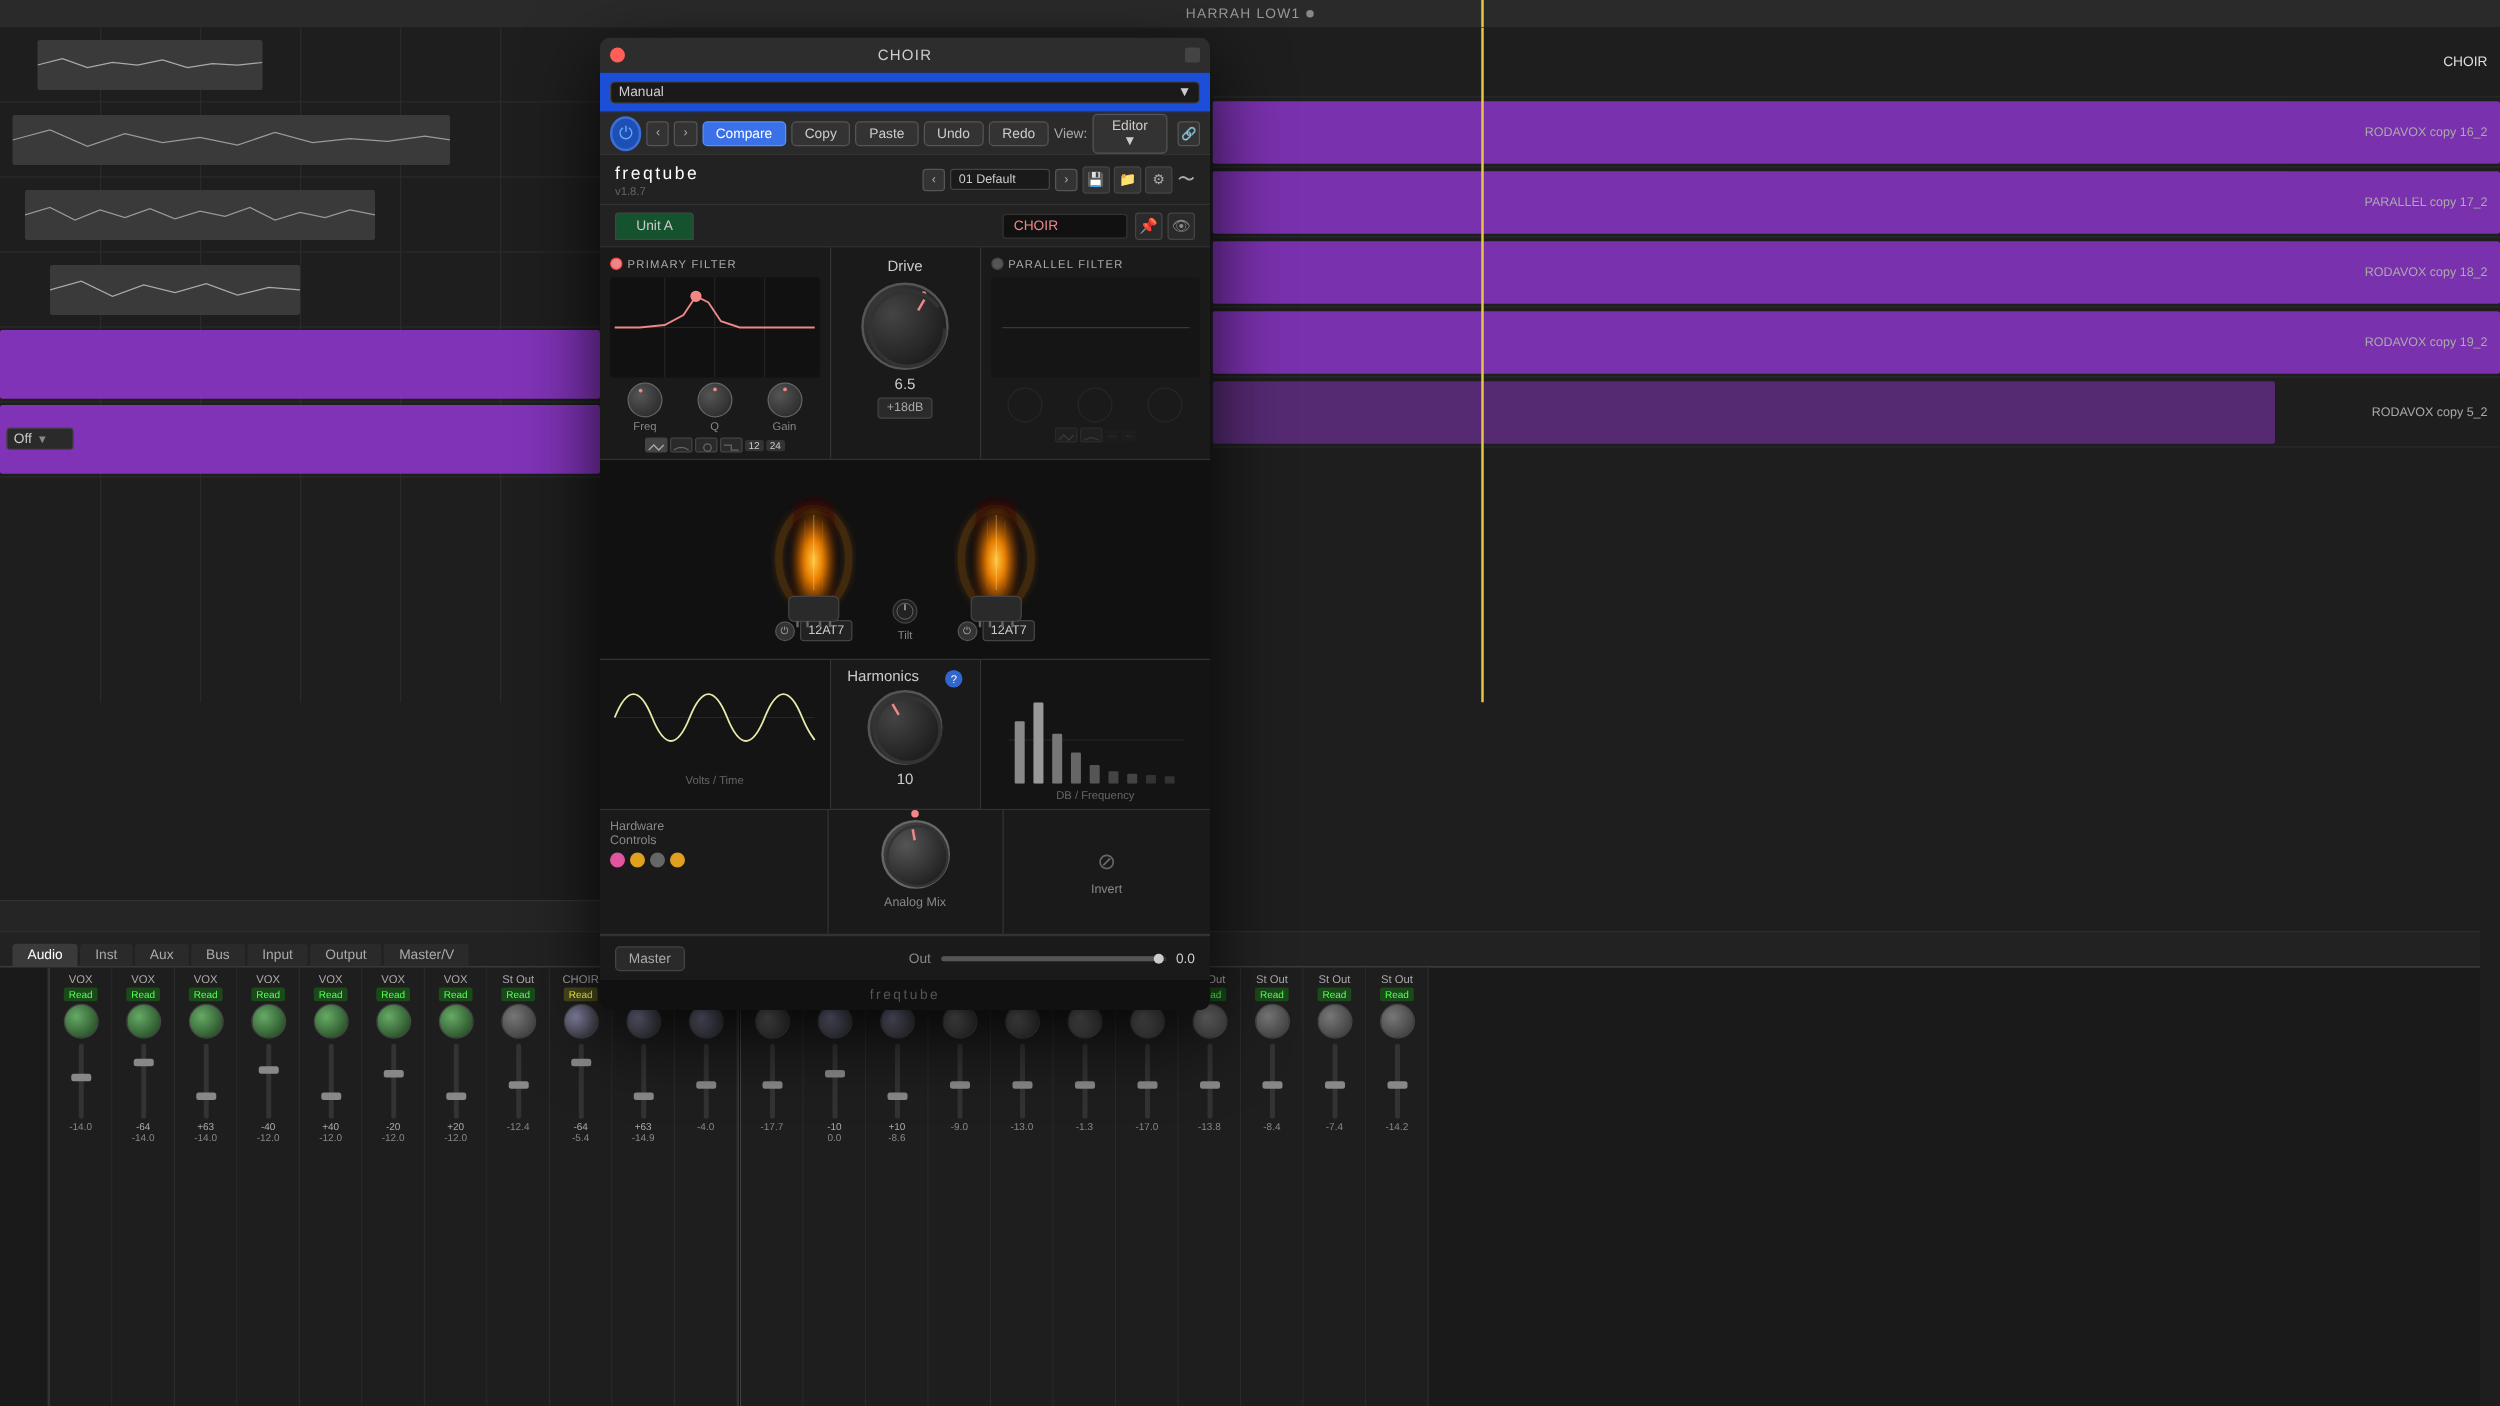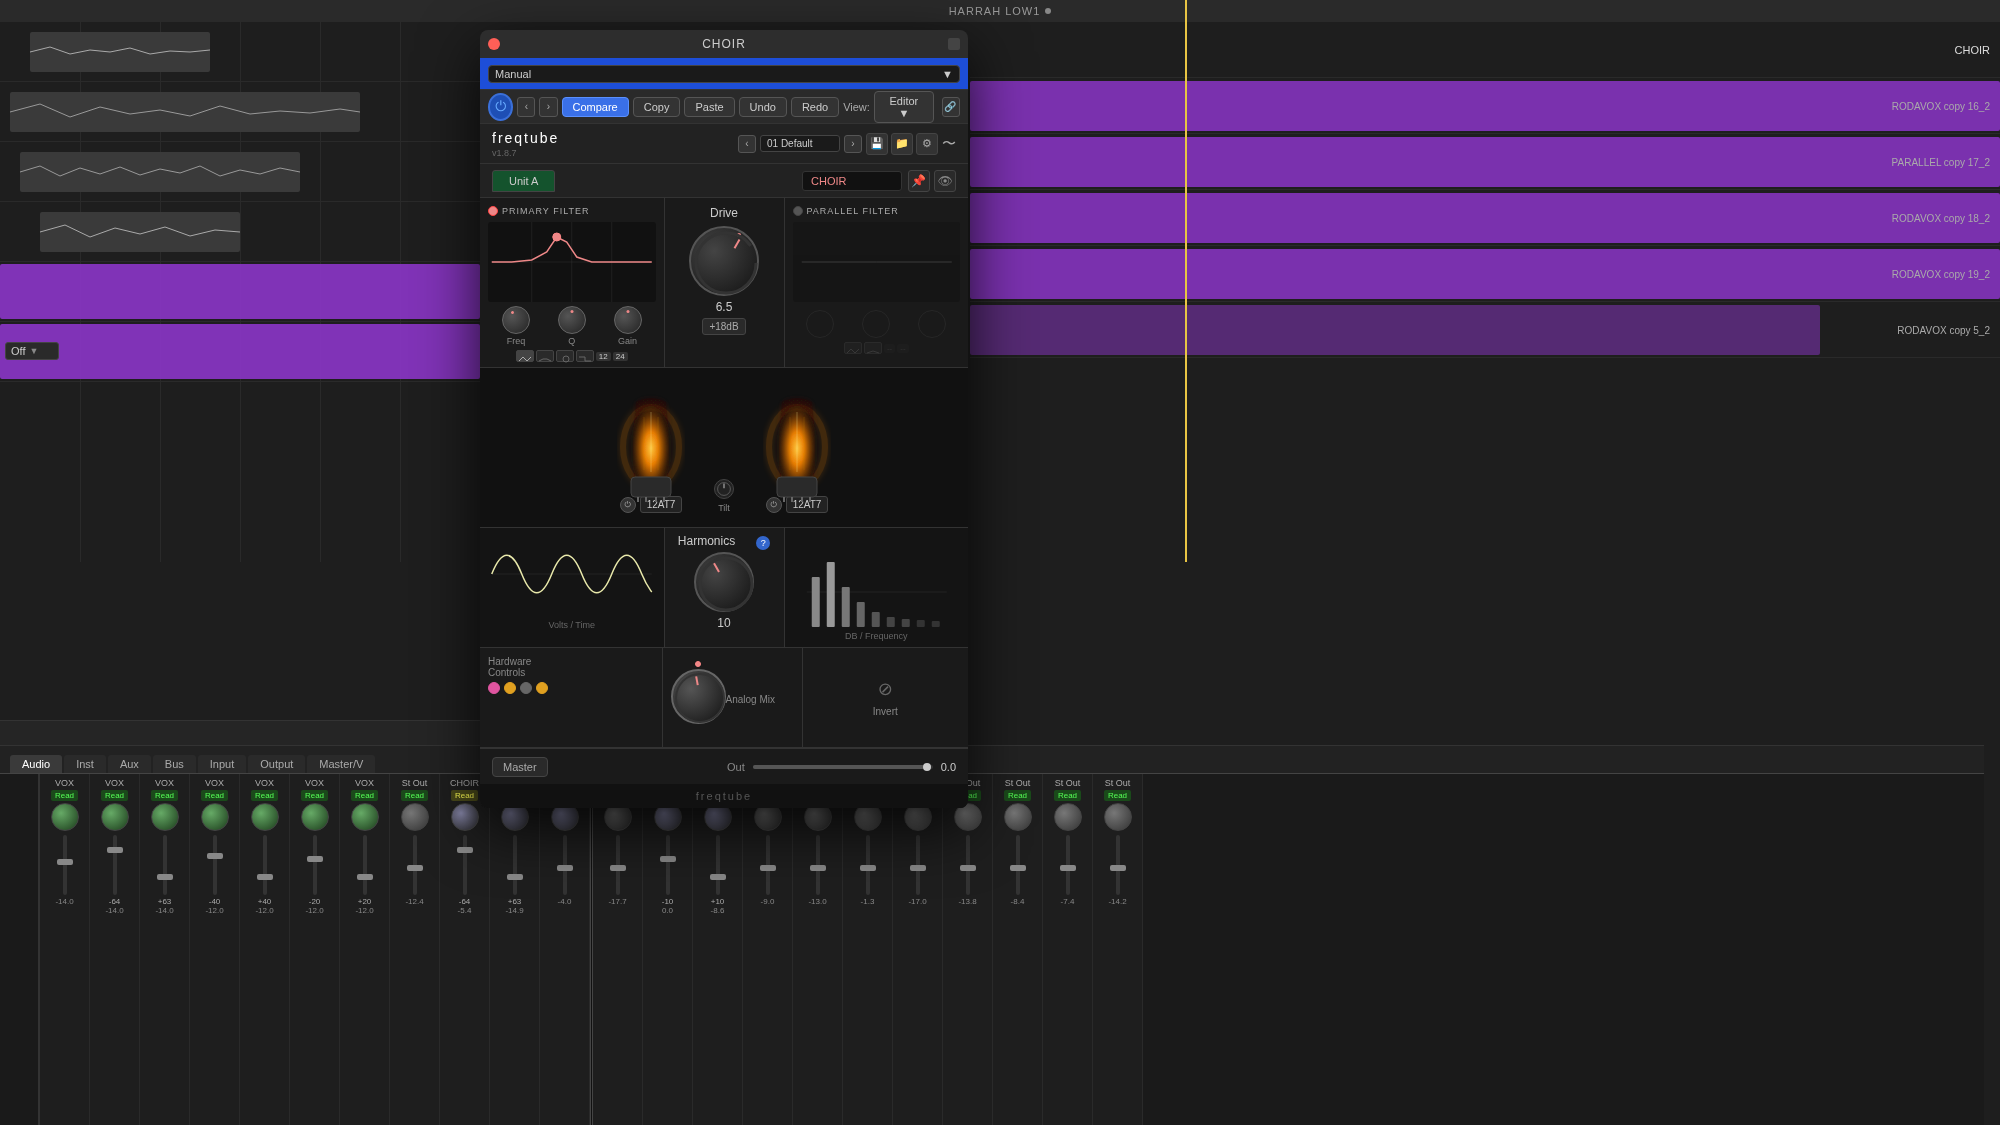--- a/index.html
+++ b/index.html
@@ -719,21 +719,21 @@
       border-radius: 50%;
       border: 1px solid #555;
       cursor: pointer;
     }
     .hw-dot.pink { background: #e055a0; border-color: #e055a0; }
     .hw-dot.yellow { background: #e0a020; border-color: #e0a020; }
 
     .analog-mix-section {
       width: 140px;
       display: flex;
-      flex-direction: row;
+      flex-direction: column;
       align-items: center;
       padding: 8px;
       border-right: 1px solid #333;
     }
     .analog-knob {
       width: 55px; height: 55px;
       border-radius: 50%;
       background: radial-gradient(circle at 35% 35%, #555, #111);
       border: 2px solid #666;
       position: relative;

